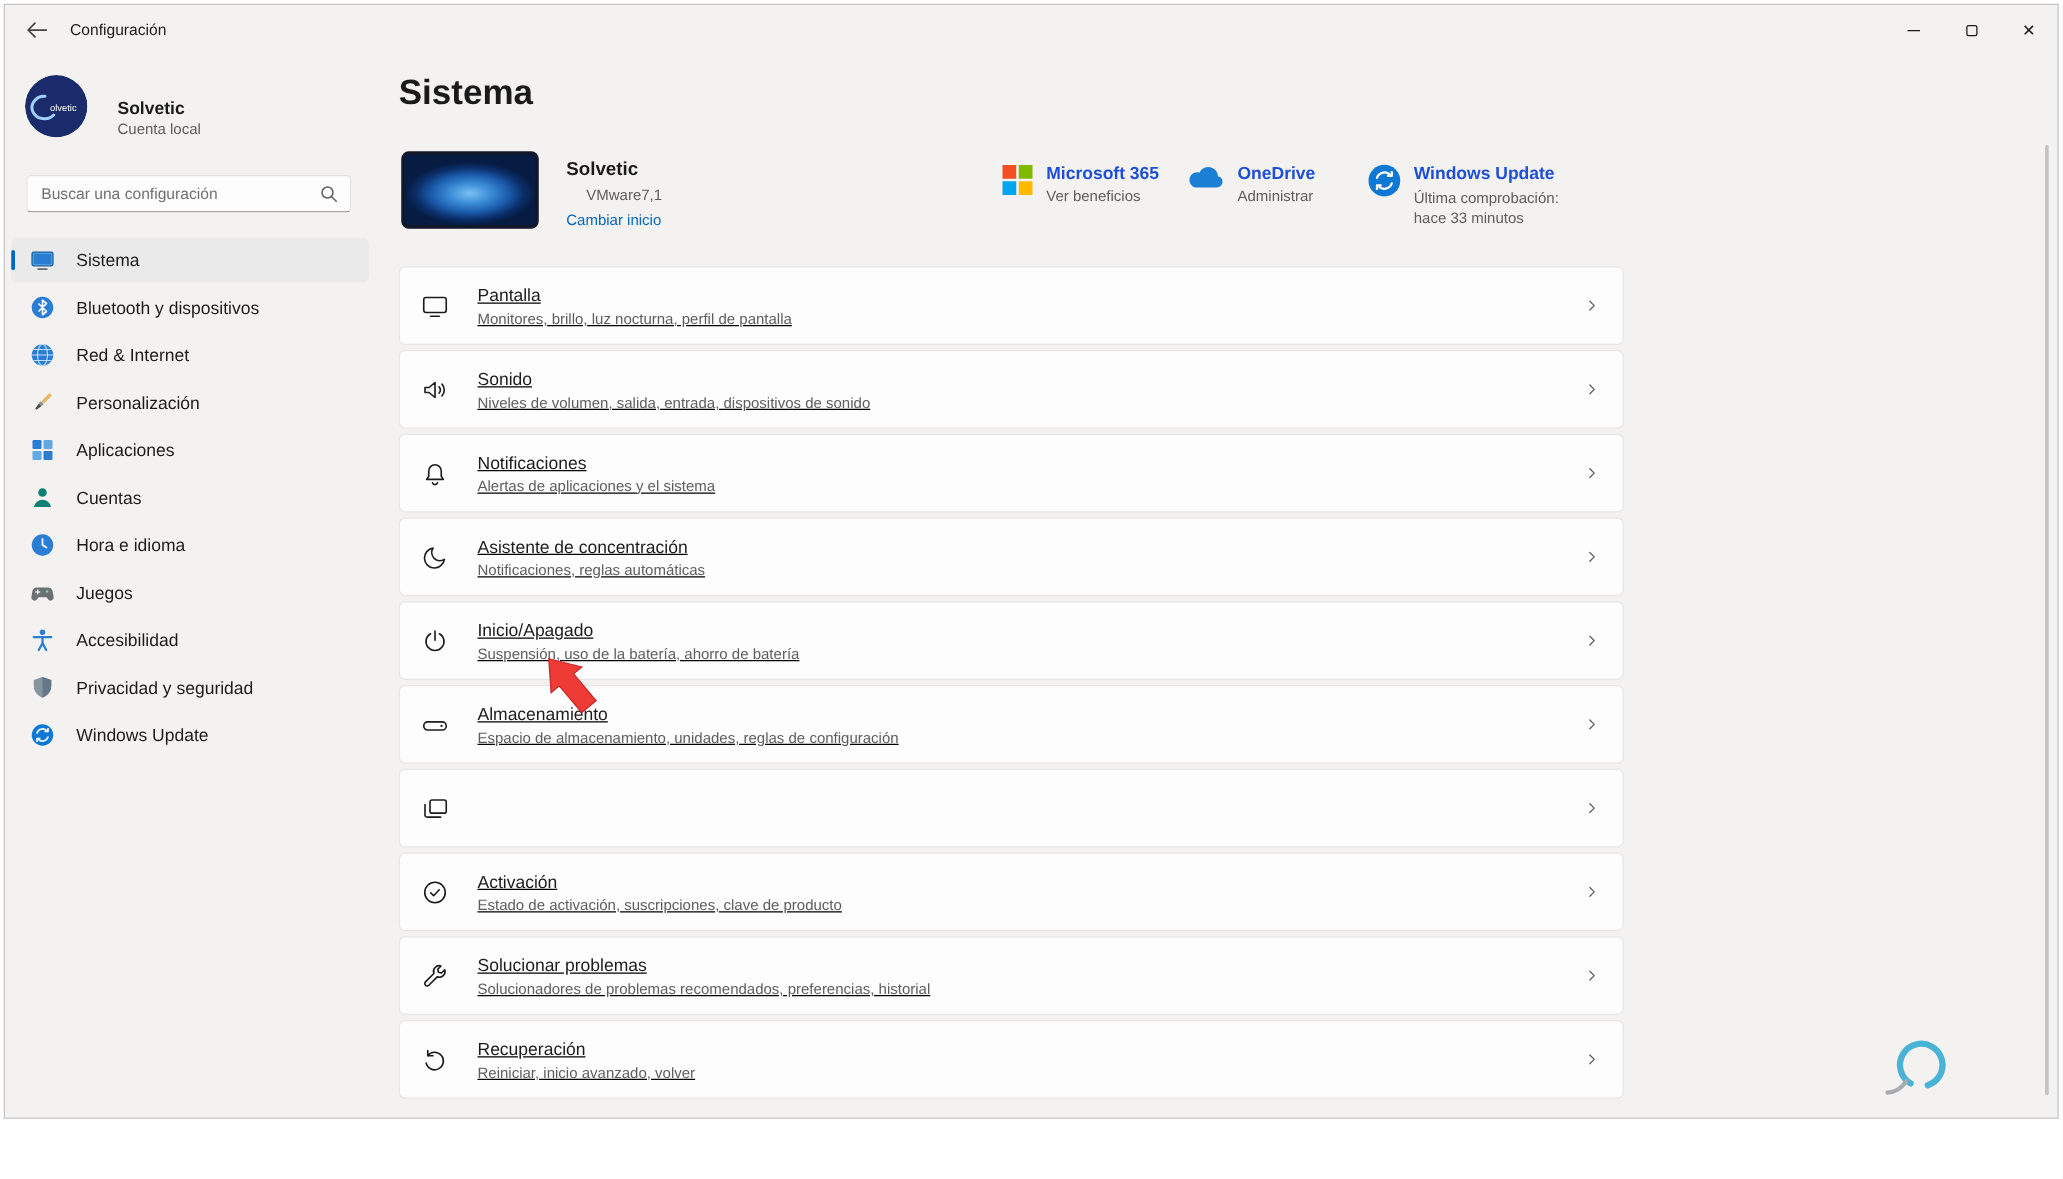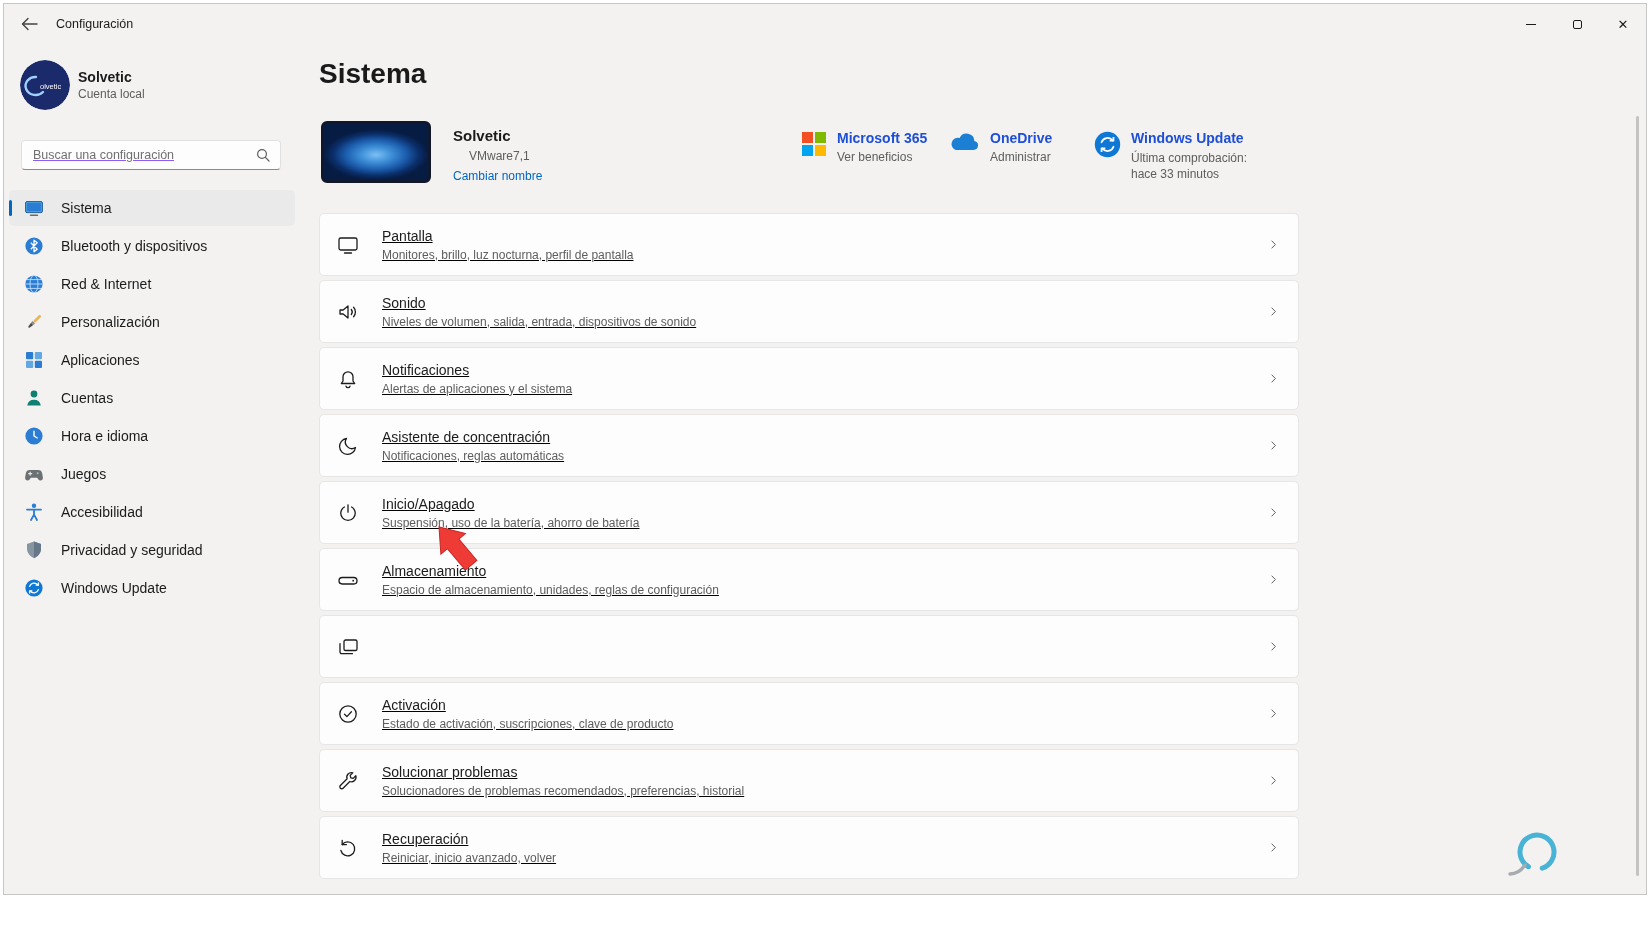--- a/index.html
+++ b/index.html
@@ -15,29 +15,29 @@
   .tb-title { font-size:12.5px; color:#1b1b1b; margin-left:8px; }
   .win-controls { margin-left:auto; display:flex; height:100%; }
   .win-controls button { width:46px; height:100%; border:none; background:transparent;
               display:flex; align-items:center; justify-content:center; cursor:pointer; }
   .ic-min { display:block; width:10px; height:1px; background:#1b1b1b; }
   .ic-max { display:block; width:9px; height:9px; border:1px solid #1b1b1b; border-radius:2px; }
   .ic-close { font-size:13px; color:#1b1b1b; line-height:1; }
 
   
   .sidebar { position:absolute; left:0; top:40px; width:300px; bottom:0; }
-  .user { display:flex; align-items:center; gap:8px; padding:16px 0 0 16px; }
+  .user { display:flex; align-items:flex-end; gap:24px; padding:16px 0 0 16px; }
   .avatar { width:50px; height:50px; border-radius:50%; overflow:hidden; flex:0 0 auto; }
   .user-name { font-size:14px; font-weight:700; color:#1b1b1b; }
   .user-sub { font-size:12px; color:#5d5d5d; margin-top:2px; }
   .searchbox { position:absolute; left:17px; top:96px; width:260px; height:30px; background:#fdfdfd;
                border:1px solid #e0e0e0; border-bottom:1px solid #8a8a8a; border-radius:4px;
                display:flex; align-items:center; }
   .search-input { flex:1; height:100%; border:none; outline:none; background:transparent;
-               font-family:inherit; font-size:12.5px; color:#8b5cf6; padding:0 6px 0 11px;text-decoration:underline; }
+               font-family:inherit; font-size:12.5px; color:#404040; padding:0 6px 0 11px; }
   .search-input::placeholder { color:#707070; }
   .search-ic { margin-right:10px; flex:0 0 auto; }
   .nav { position:absolute; left:5px; top:146px; width:286px; }
   .nav-item { position:relative; height:36px; margin-bottom:2px; border-radius:5px;
               display:flex; align-items:center; cursor:pointer; }
   .nav-item.selected { background:#eaeaea; }
   .accent { position:absolute; left:0; top:10px; width:3px; height:16px; border-radius:2px; background:#0067c0; }
   .nav-ic { width:20px; height:20px; margin:0 17px 0 15px; flex:0 0 auto; display:flex; }
   .nav-label { font-size:14px; color:#1b1b1b; white-space:nowrap; }
 
@@ -249,21 +249,21 @@
   </aside>
 
   <main class="main">
     <h1 class="page-title">Sistema</h1>
 
     <div class="device">
       <div class="thumb"></div>
       <div>
         <div class="dev-name">Solvetic</div>
         <div class="dev-model">VMware7,1</div>
-        <div class="dev-link">Cambiar nombre</div>
+        <div class="dev-link">Cambiar inicio</div>
       </div>
     </div>
 
     <div class="quick q-ms">
       <span class="q-ic">
         <svg width="26" height="26" viewBox="0 0 26 26">
           <rect x="1" y="1" width="11" height="11" fill="#f25022"></rect>
           <rect x="14" y="1" width="11" height="11" fill="#7fba00"></rect>
           <rect x="1" y="14" width="11" height="11" fill="#00a4ef"></rect>
           <rect x="14" y="14" width="11" height="11" fill="#ffb900"></rect>

